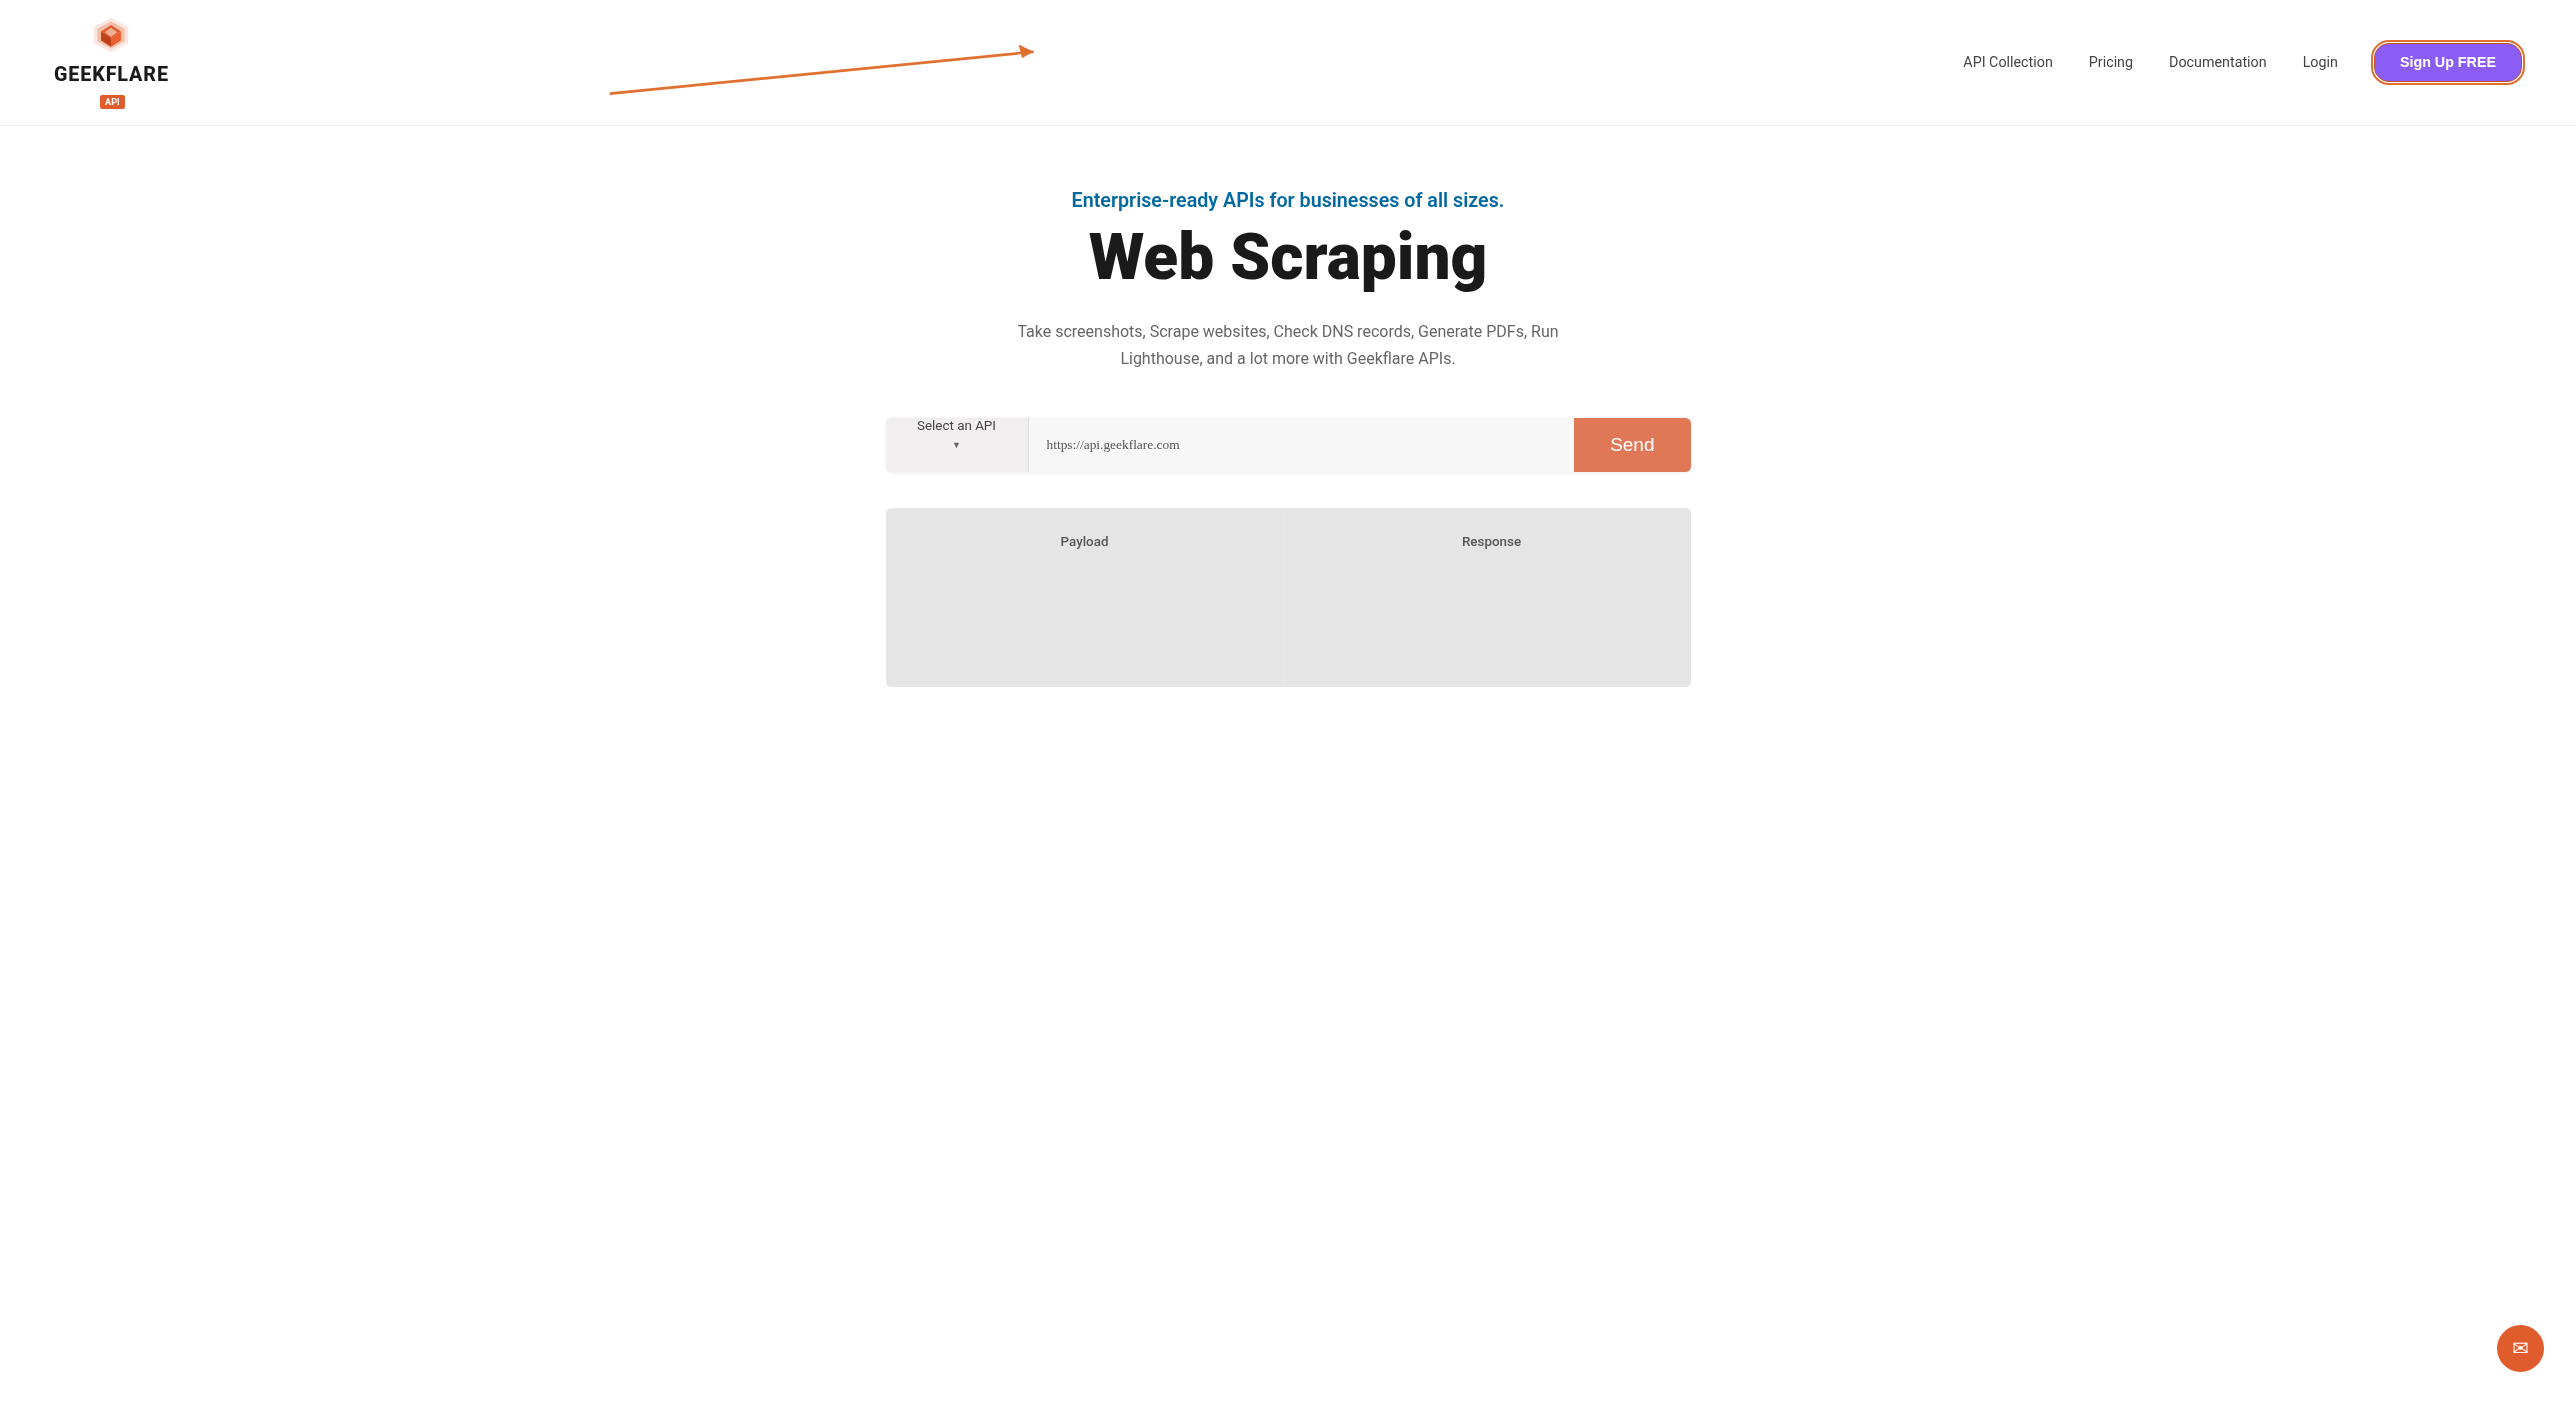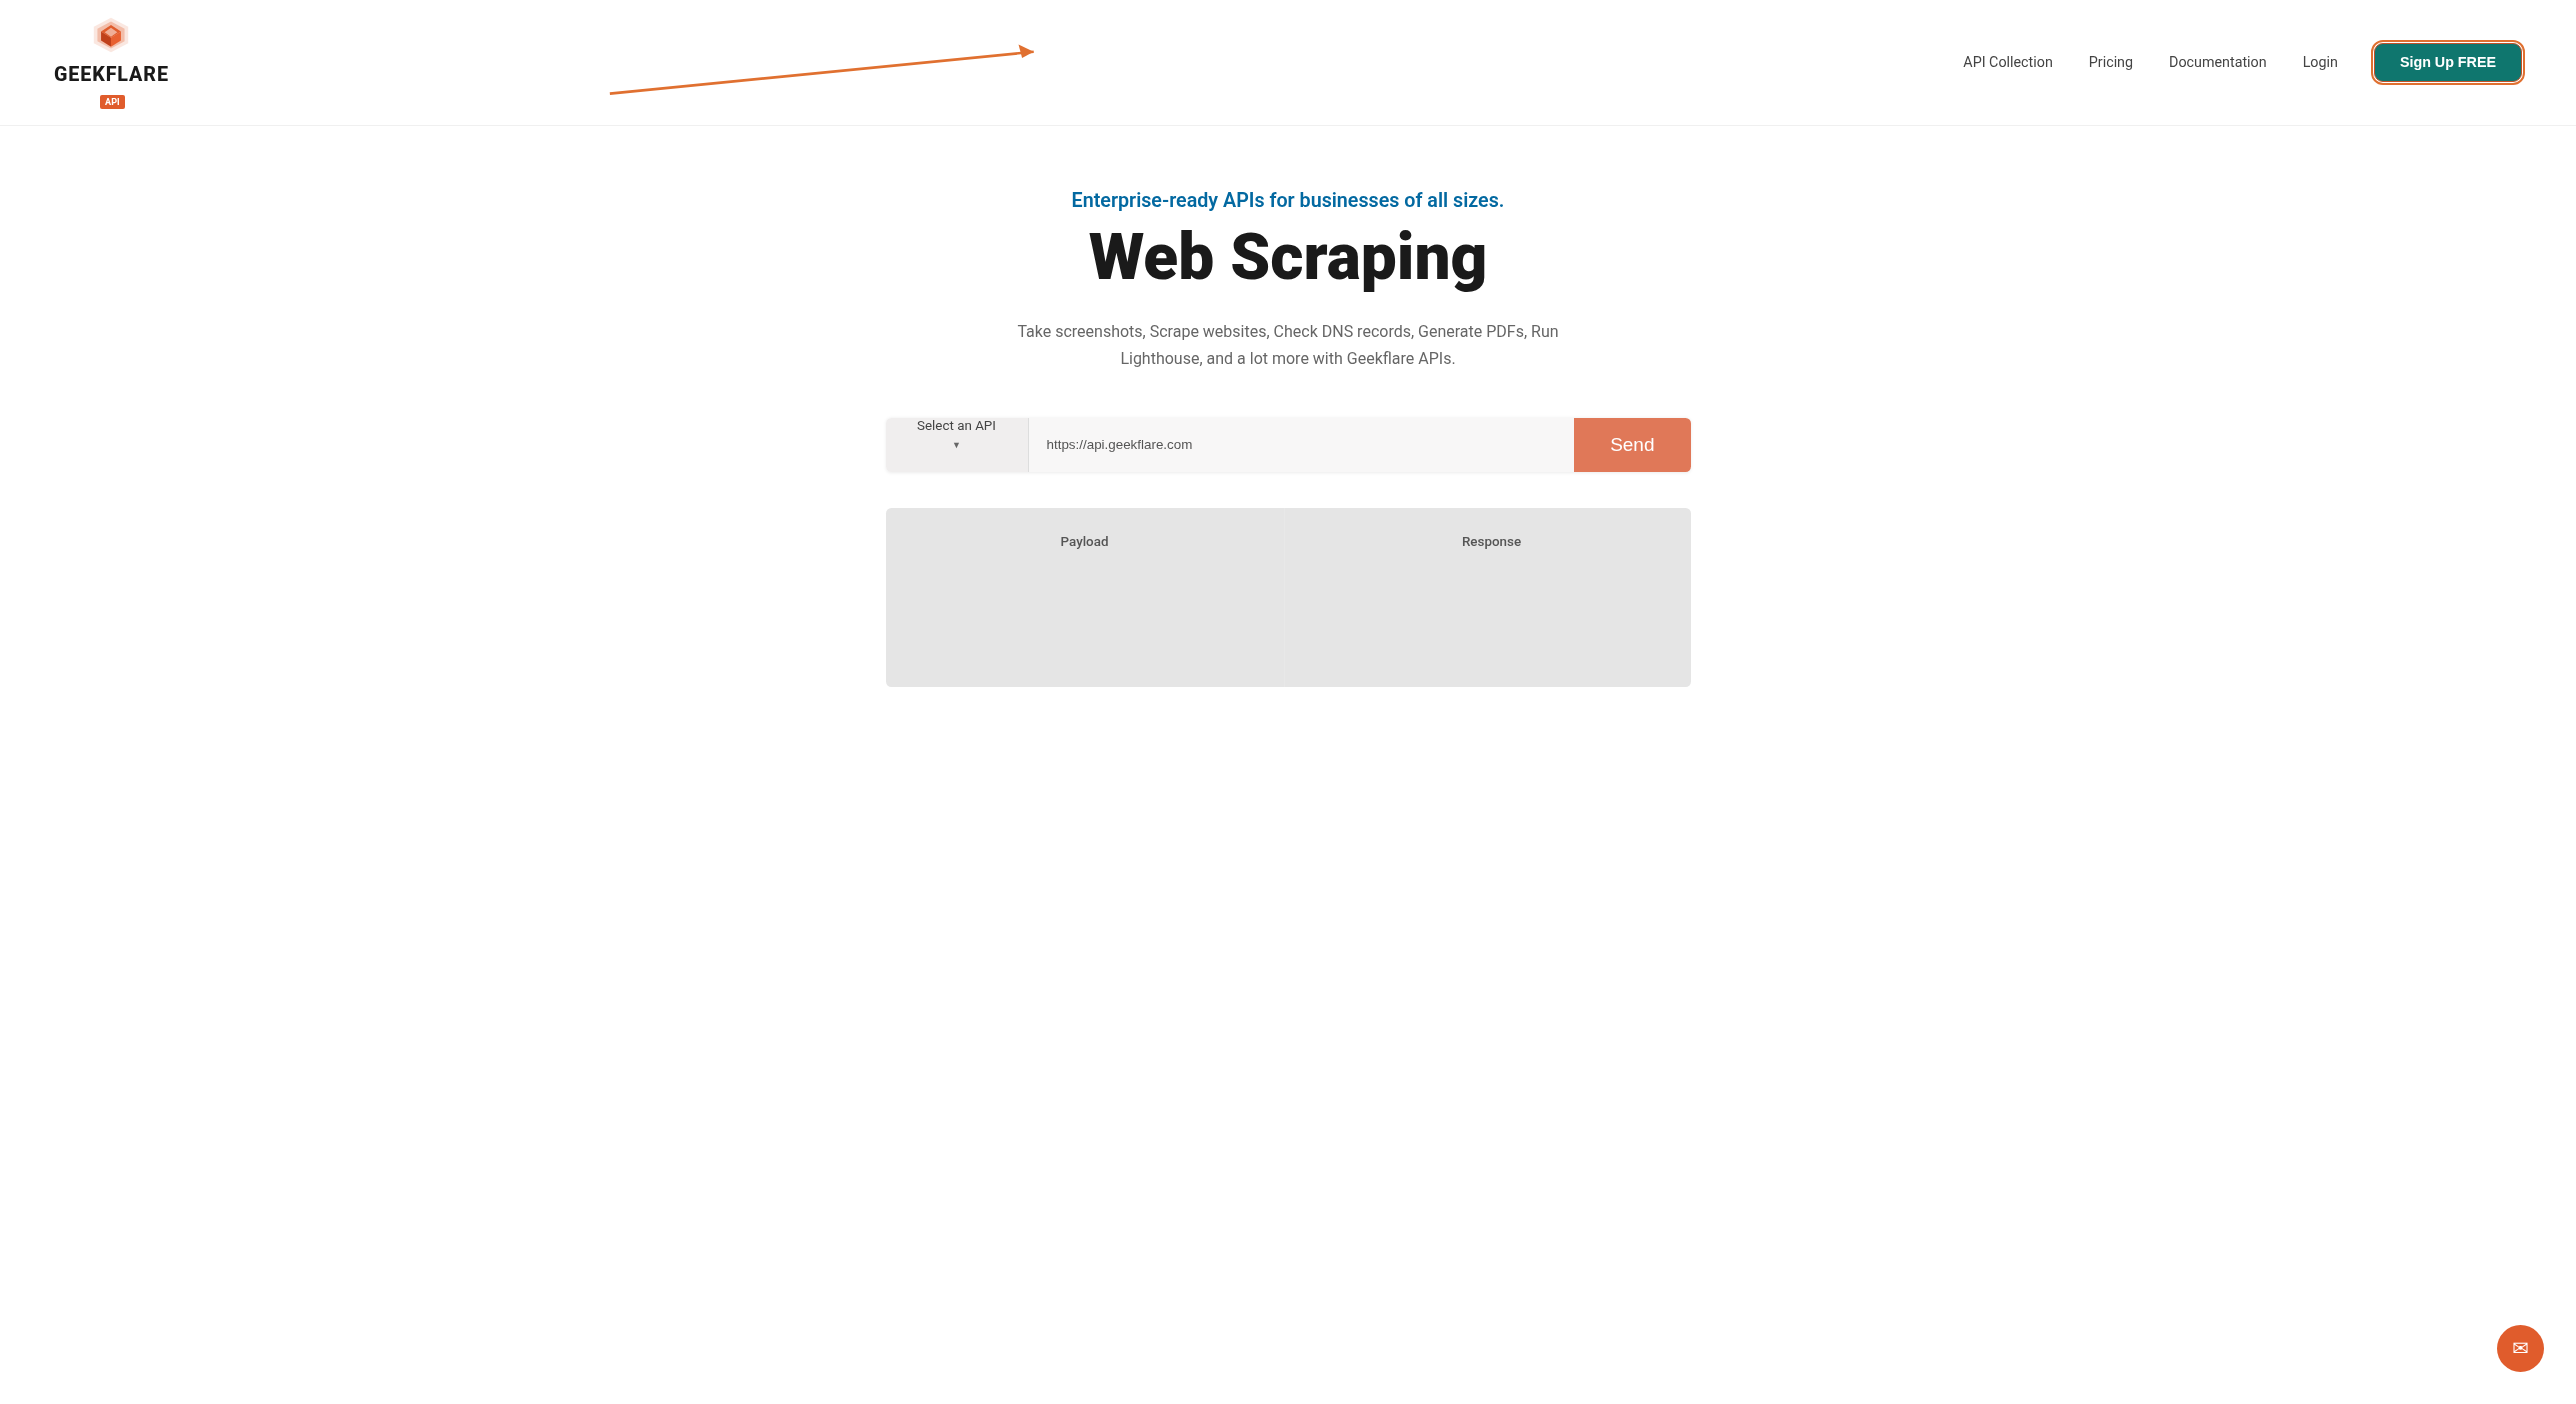--- a/index.html
+++ b/index.html
@@ -63,27 +63,27 @@
 
     .nav-link {
       font-size: 14.3px;
       color: #444;
       text-decoration: none;
       font-weight: 400;
       cursor: pointer;
     }
 
     .signup-btn {
-      background: #0f766e;
+      background: #8b5cf6;
       color: white;
       border: 1.8px solid #c0522a;
       padding: 10.7px 25px;
       font-size: 14.3px;
       font-weight: 700;
-      border-radius: 9px;
+      border-radius: 15px;
       cursor: pointer;
       outline: 2.7px solid #e07030;
       outline-offset: 1.8px;
     }
 
     
     .hero {
       text-align: center;
       padding: 63px 18px 36px;
     }
@@ -144,20 +144,21 @@
     }
 
     .api-url-input {
       flex: 1;
       border: none;
       background: #f8f7f7;
       padding: 16px 18px;
       font-size: 13.4px;
       color: #555;
       outline: none;
+      font-family: Liberation Serif, serif;
     }
 
     .send-btn {
       background: #e07858;
       color: white;
       border: none;
       padding: 16px 36px;
       font-size: 19px;
       font-weight: 400;
       cursor: pointer;

